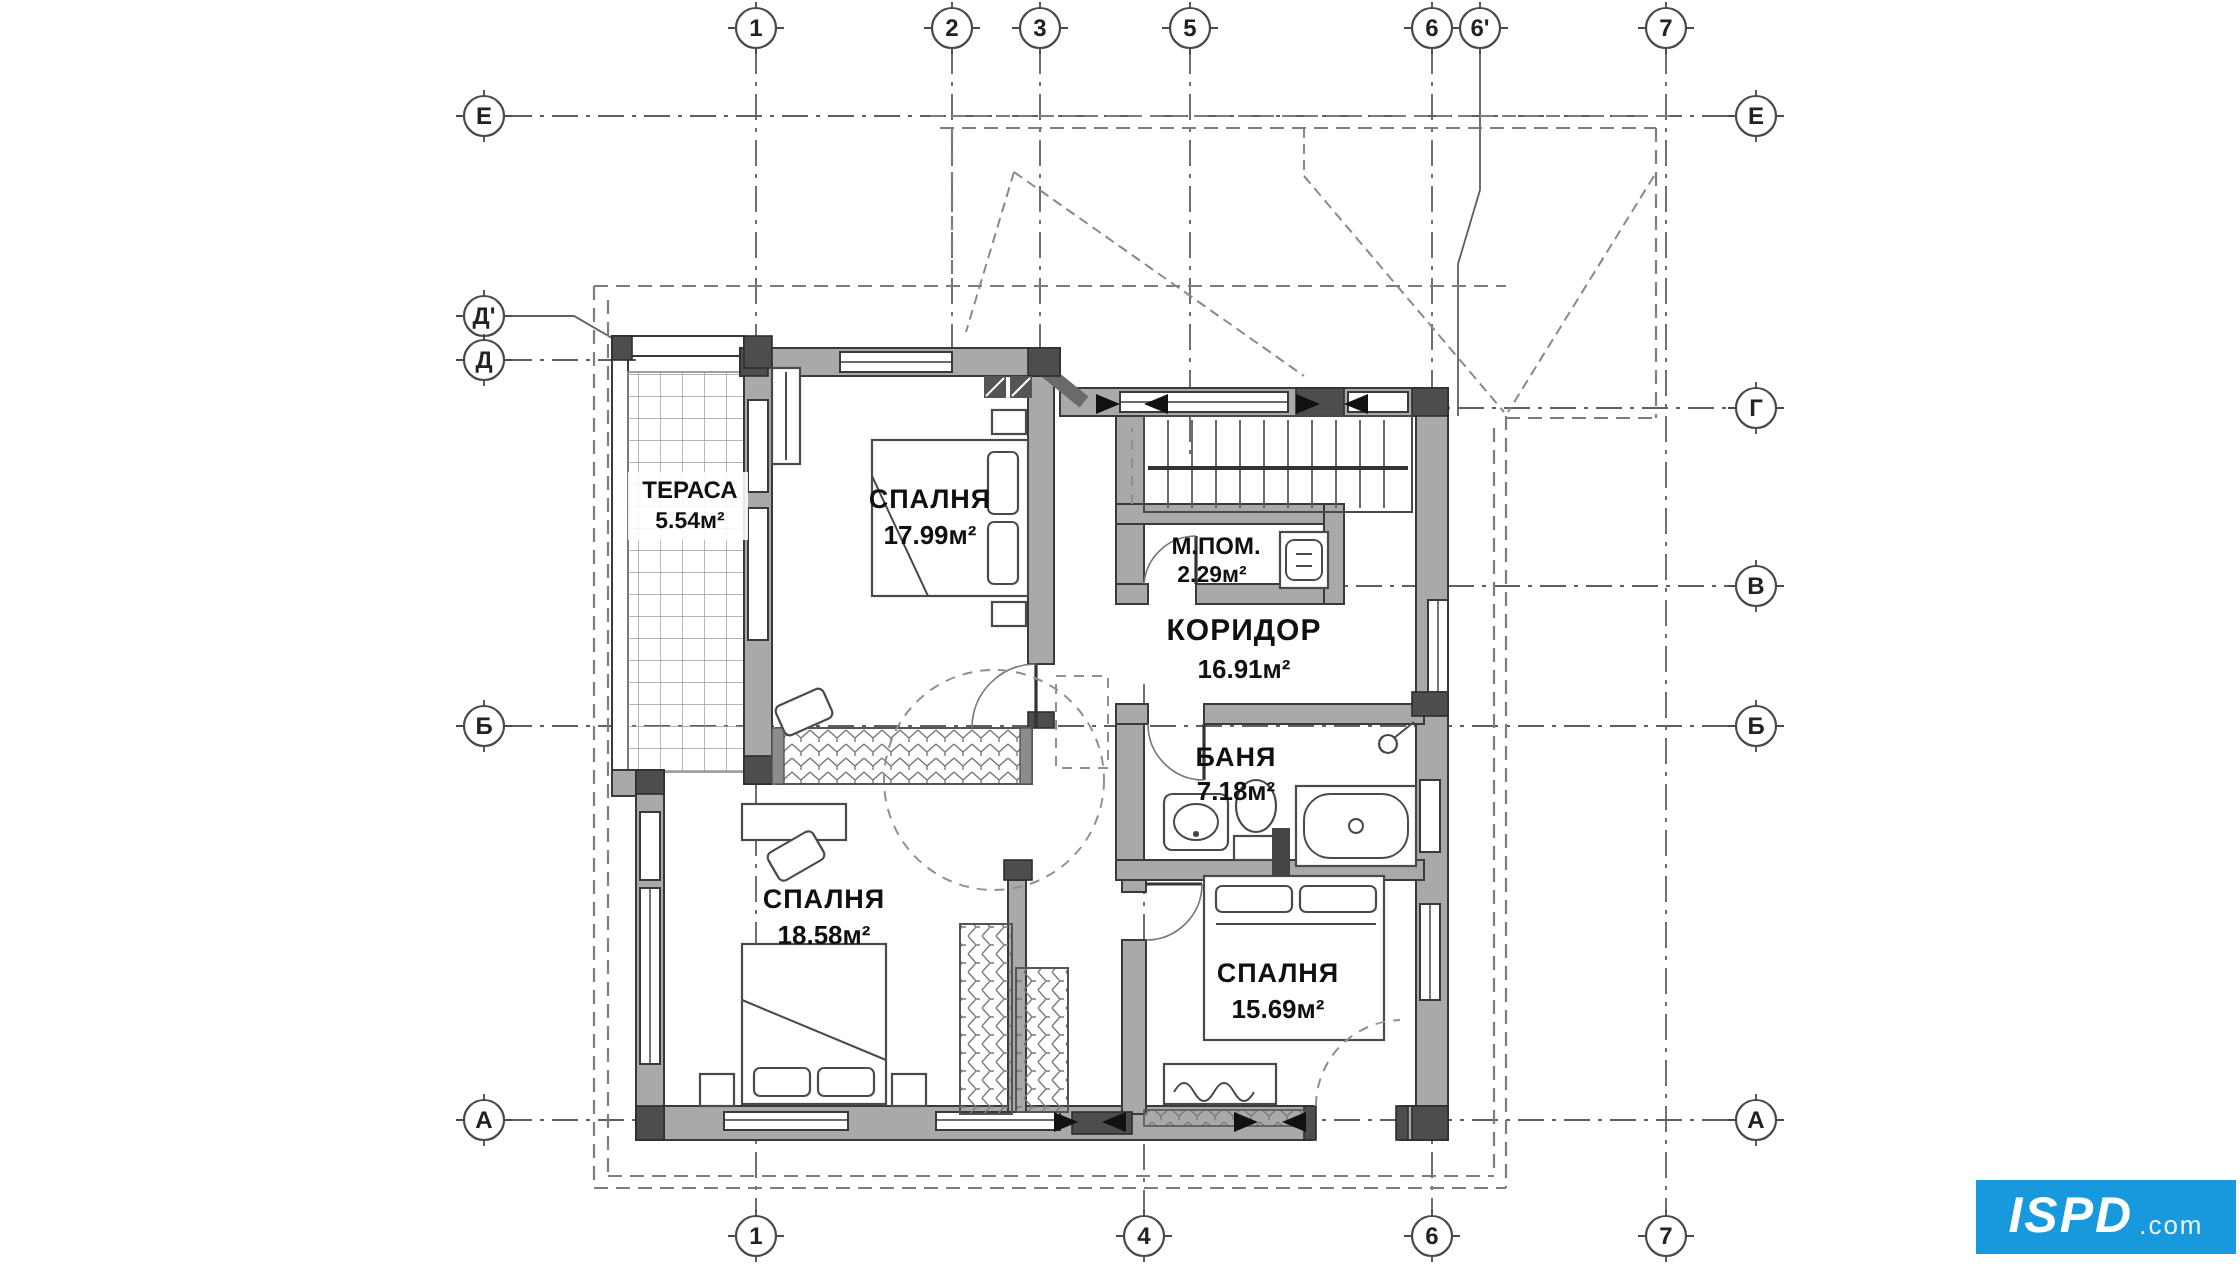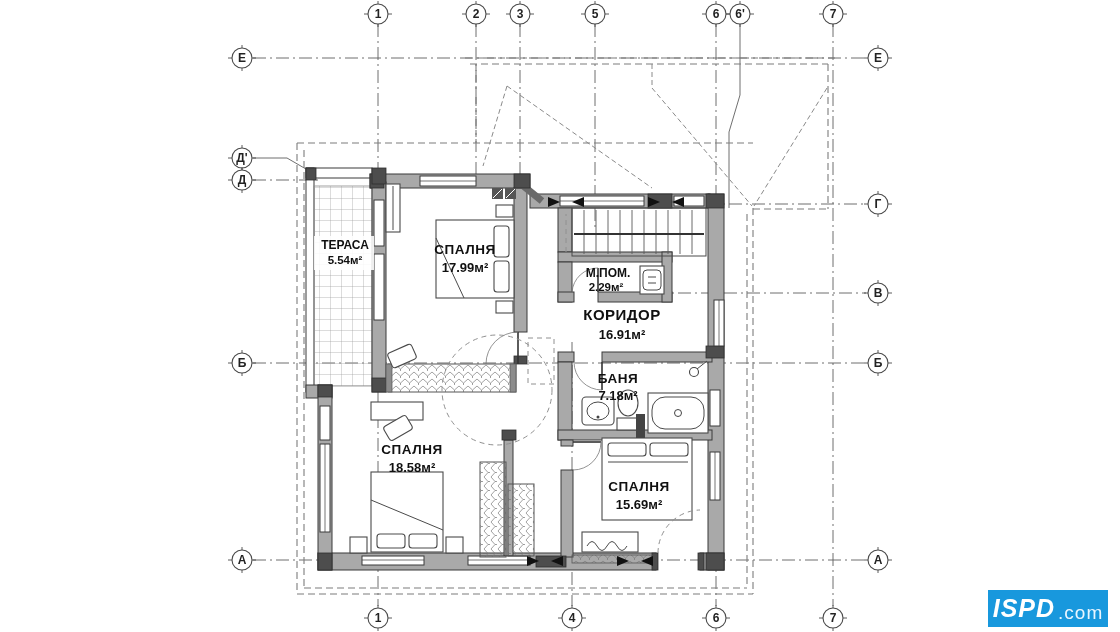--- a/index.html
+++ b/index.html
@@ -23,24 +23,24 @@
   .arc{fill:none;stroke:#777;stroke-width:0.8;}
   .axc{fill:#ffffff;stroke:#4a4a4a;stroke-width:1.1;}
   .tick{stroke:#4a4a4a;stroke-width:0.9;}
   .axt{font:600 12px "Liberation Sans",sans-serif;text-anchor:middle;fill:#222;}
   .rname{font:700 13.5px "Liberation Sans",sans-serif;text-anchor:middle;fill:#101010;letter-spacing:.5px;}
   .rname-sm{font:700 12px "Liberation Sans",sans-serif;text-anchor:middle;fill:#101010;}
   .rname-lg{font:700 15px "Liberation Sans",sans-serif;text-anchor:middle;fill:#101010;letter-spacing:.5px;}
   .rarea{font:700 13px "Liberation Sans",sans-serif;text-anchor:middle;fill:#101010;}
   .rarea-sm{font:700 11.5px "Liberation Sans",sans-serif;text-anchor:middle;fill:#101010;}
   
-  .logo{position:absolute;left:988px;top:590px;width:120px;height:37px;background:#1898dd;
+  .logo{position:absolute;left:988px;top:590px;width:130px;height:37px;background:#1898dd;
         display:flex;align-items:center;justify-content:center;gap:3px;}
   .logo .brand{color:#fff;font-weight:bold;font-style:italic;font-size:25px;line-height:1;letter-spacing:1px;}
-  .logo .suffix{color:#eaf6ff;font-size:19px;margin-top:8px;letter-spacing:1px;}
+  .logo .suffix{color:#eaf6ff;font-size:13px;margin-top:8px;letter-spacing:1px;}
 </style>
 </head>
 <body>
 
 <div class="canvas">
 <svg width="1120" height="632" viewBox="0 0 1120 632">
   <defs>
     <pattern id="grid" width="11" height="11" patternUnits="userSpaceOnUse">
       <path d="M11,0 H0 V11" fill="none" stroke="#9a9a9a" stroke-width="0.7"></path>
     </pattern>

